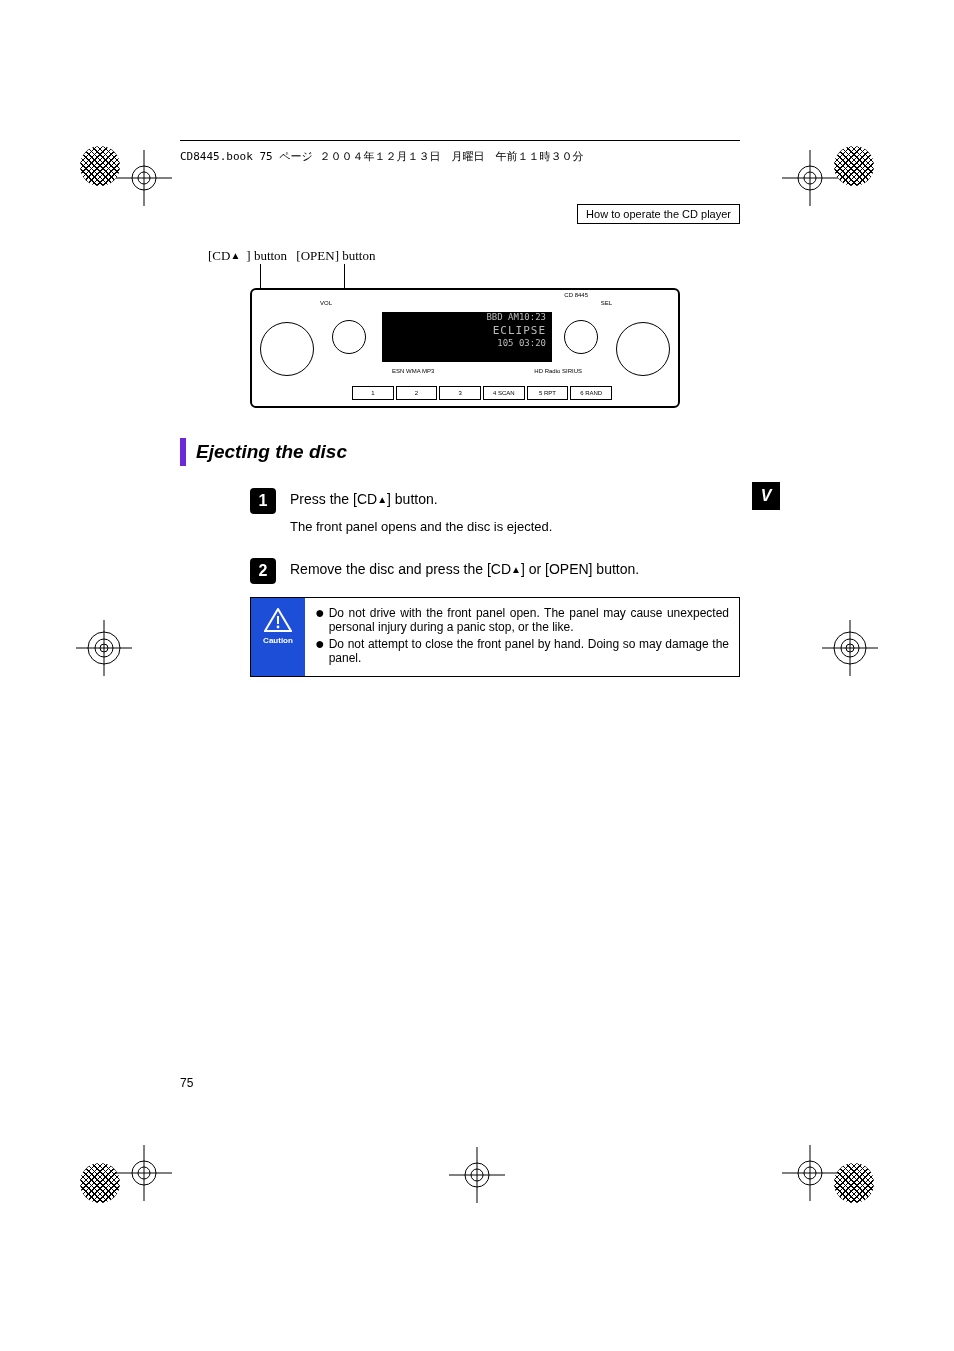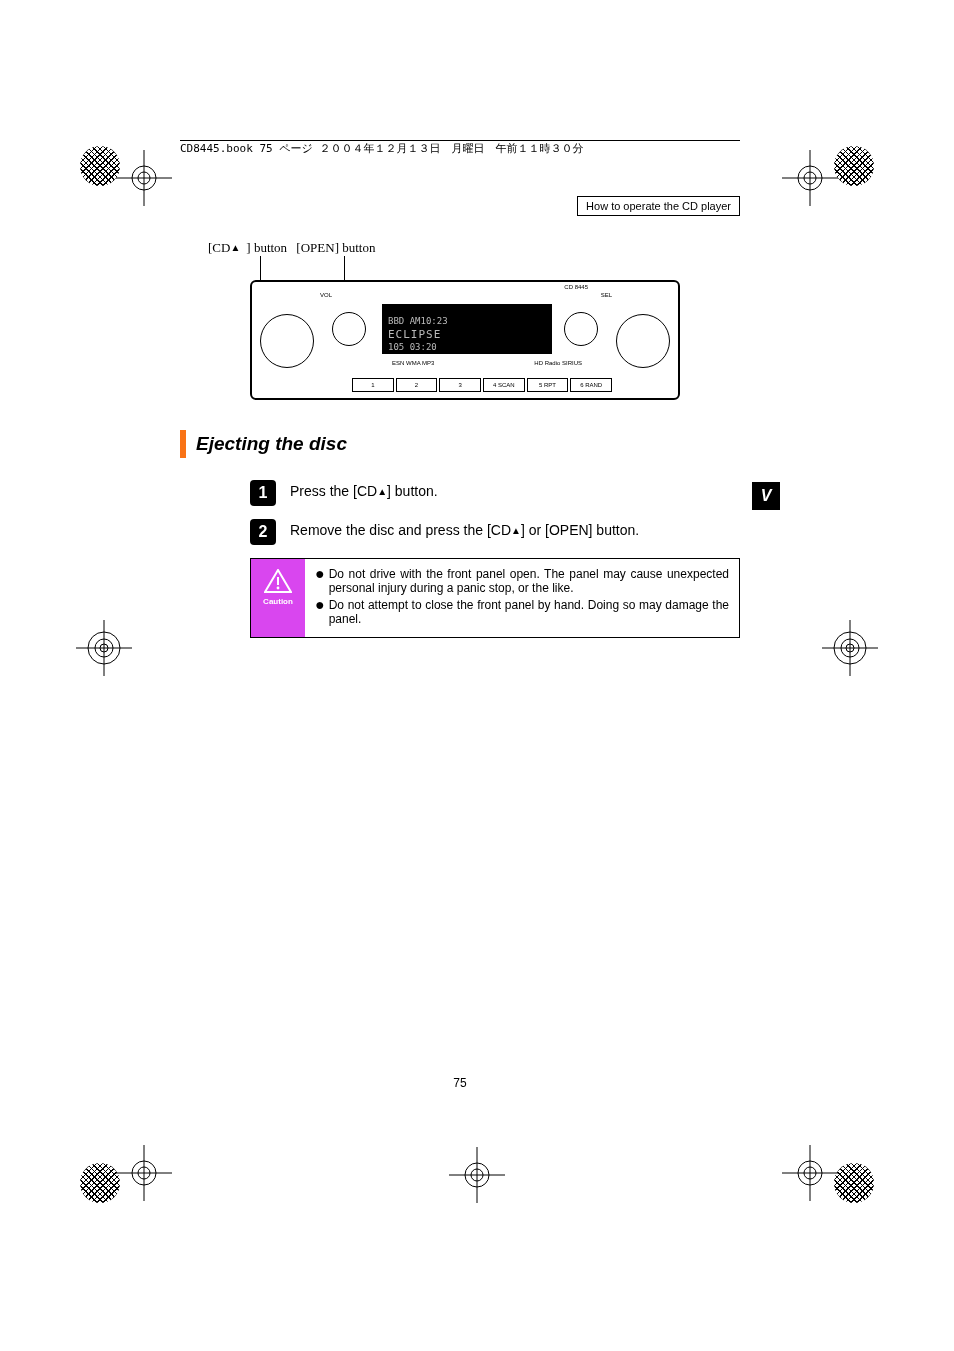--- a/index.html
+++ b/index.html
@@ -14,21 +14,21 @@
     position: absolute;
     left: 180px;
     top: 140px;
     width: 560px;
     height: 950px;
   }
   .header-line {
     font-size: 11px;
     font-family: "MS Gothic", monospace;
     border-top: 1px solid #000;
-    padding-top: 0;
+    padding-top: 8px;
     margin-bottom: 40px;
   }
   .section-header-box {
     border: 1px solid #000;
     font-size: 11px;
     padding: 3px 8px;
     display: inline-block;
     float: right;
     margin-bottom: 24px;
   }
@@ -78,22 +78,23 @@
   .screen {
     position: absolute;
     left: 130px;
     top: 22px;
     width: 170px;
     height: 50px;
     background: #000;
     color: #bbb;
     font-family: monospace;
     font-size: 9px;
-    padding: 12px 6px;
+    padding: 0 6px;
     line-height: 1.3;
+    text-align: right;
   }
   .screen .l2 { font-size: 11px; letter-spacing: 1px; }
   .btnrow {
     position: absolute;
     bottom: 6px;
     left: 100px;
     width: 260px;
     height: 14px;
     font-size: 6px;
     display: flex;
@@ -111,21 +112,21 @@
   }
   .tt1 { left: 68px; top: 10px; }
   .tt2 { right: 66px; top: 10px; }
   .tt3 { left: 140px; top: 78px; }
   .tt4 { right: 96px; top: 78px; }
   
   .section-heading {
     font-size: 19px;
     font-weight: bold;
     font-style: italic;
-    border-left: 6px solid #f97316;
+    border-left: 6px solid #6d28d9;
     padding: 3px 0 3px 10px;
     margin-bottom: 22px;
   }
   
   .step {
     display: flex;
     align-items: flex-start;
     margin-bottom: 8px;
     padding-left: 70px;
   }
@@ -158,21 +159,21 @@
   }
   
   .caution-wrap {
     display: flex;
     margin-left: 70px;
     margin-top: 4px;
     border: 1px solid #000;
   }
   .caution-label {
     width: 54px;
-    background: #d946ef;
+    background: #1d4ed8;
     color: #fff;
     text-align: center;
     padding: 10px 0 6px 0;
     font-size: 8px;
     font-weight: bold;
   }
   .caution-label svg { display: block; margin: 0 auto 4px auto; }
   .caution-body {
     flex: 1;
     padding: 8px 10px;
@@ -201,21 +202,20 @@
     font-style: italic;
     font-size: 16px;
     text-align: center;
     line-height: 28px;
   }
   
   .page-no {
     position: absolute;
     bottom: 0;
     width: 100%;
-    text-align: center;
     font-size: 12px;
   }
   
   .reg {
     position: absolute;
     width: 56px;
     height: 56px;
   }
   .reg svg { width: 56px; height: 56px; }
   .patterned-circle {
@@ -337,20 +337,21 @@
   </div>
 
   <div class="section-heading">Ejecting the disc</div>
 
   <div class="step">
     <div class="step-num">1</div>
     <div class="step-body">
       <div class="step-title">
         <span>Press the [CD</span><span class="eject-glyph">▲</span><span>] button.</span>
       </div>
+      <div class="step-text">The front panel opens and the disc is ejected.</div>
     </div>
   </div>
 
   <div class="step">
     <div class="step-num">2</div>
     <div class="step-body">
       <div class="step-title">
         <span>Remove the disc and press the [CD</span><span class="eject-glyph">▲</span><span>] or  [OPEN] button.</span>
       </div>
     </div>

